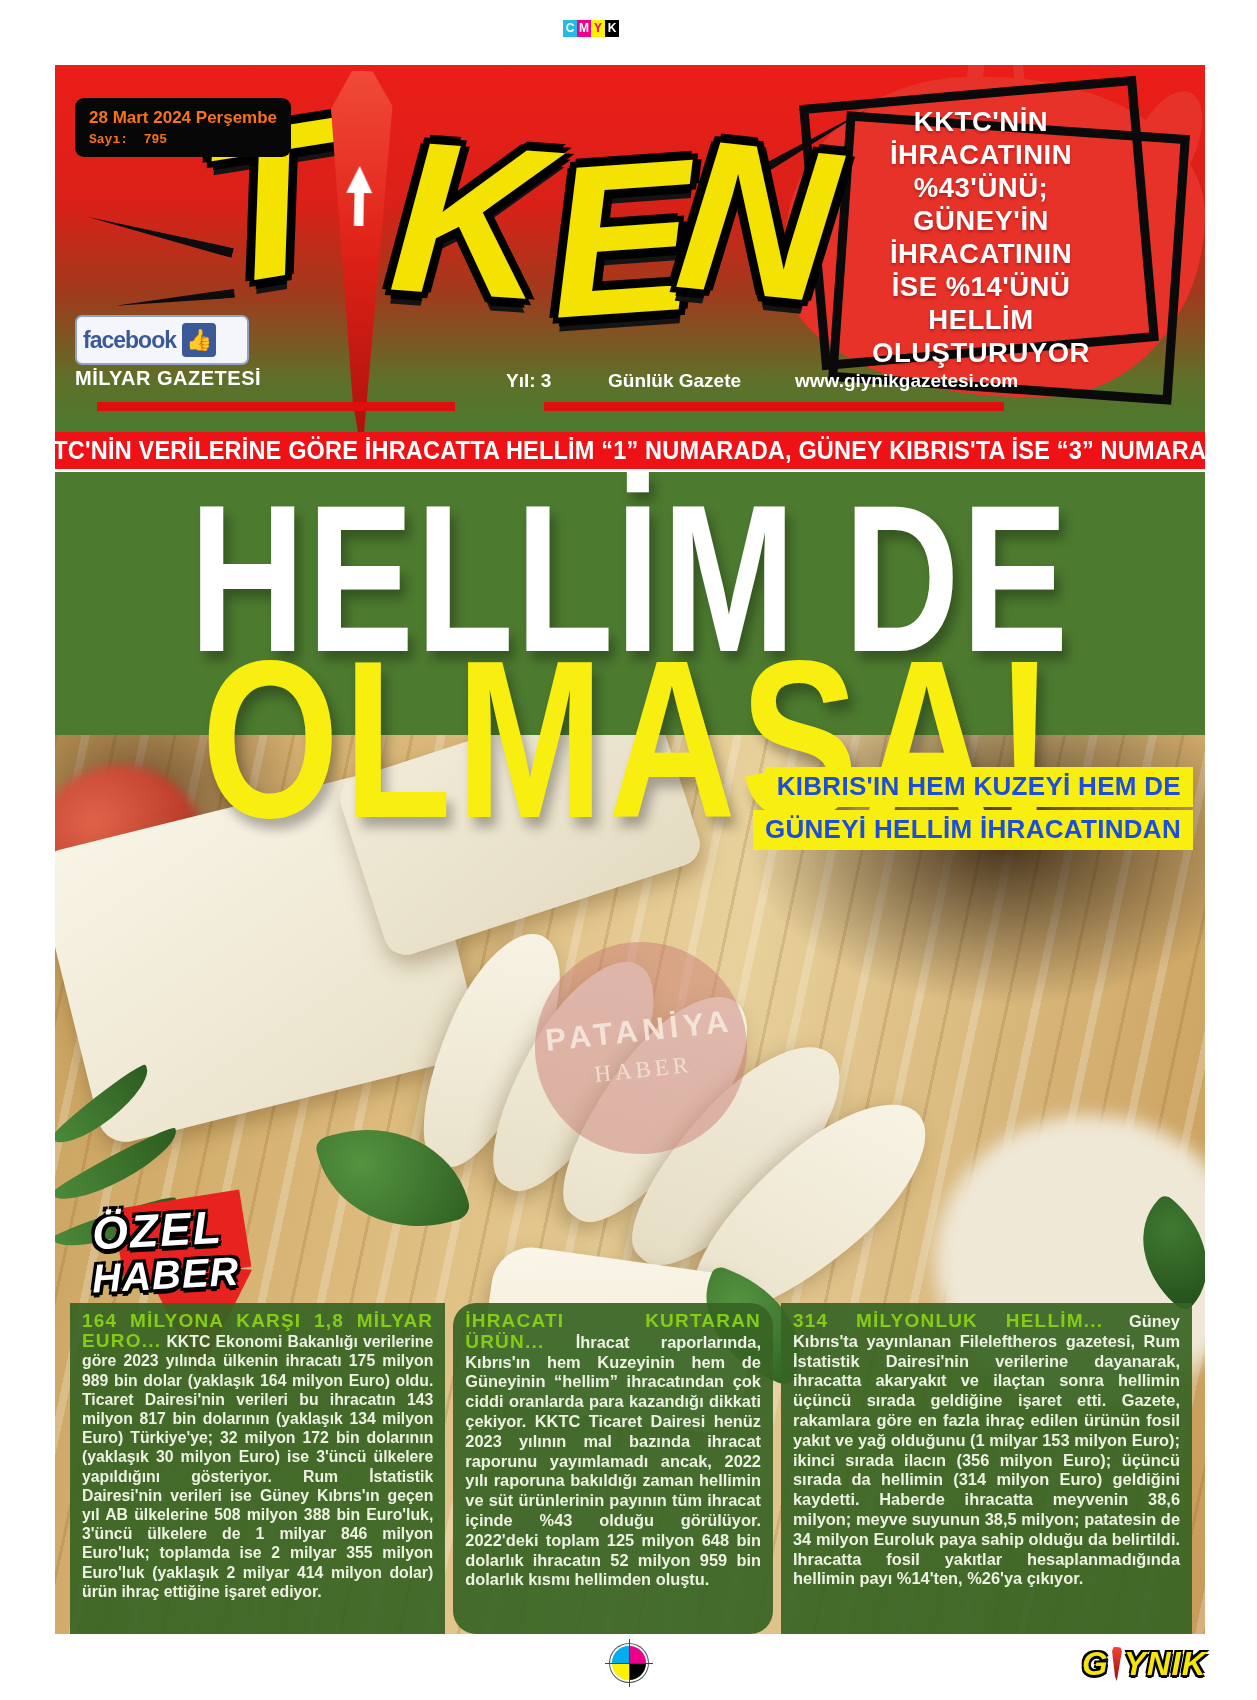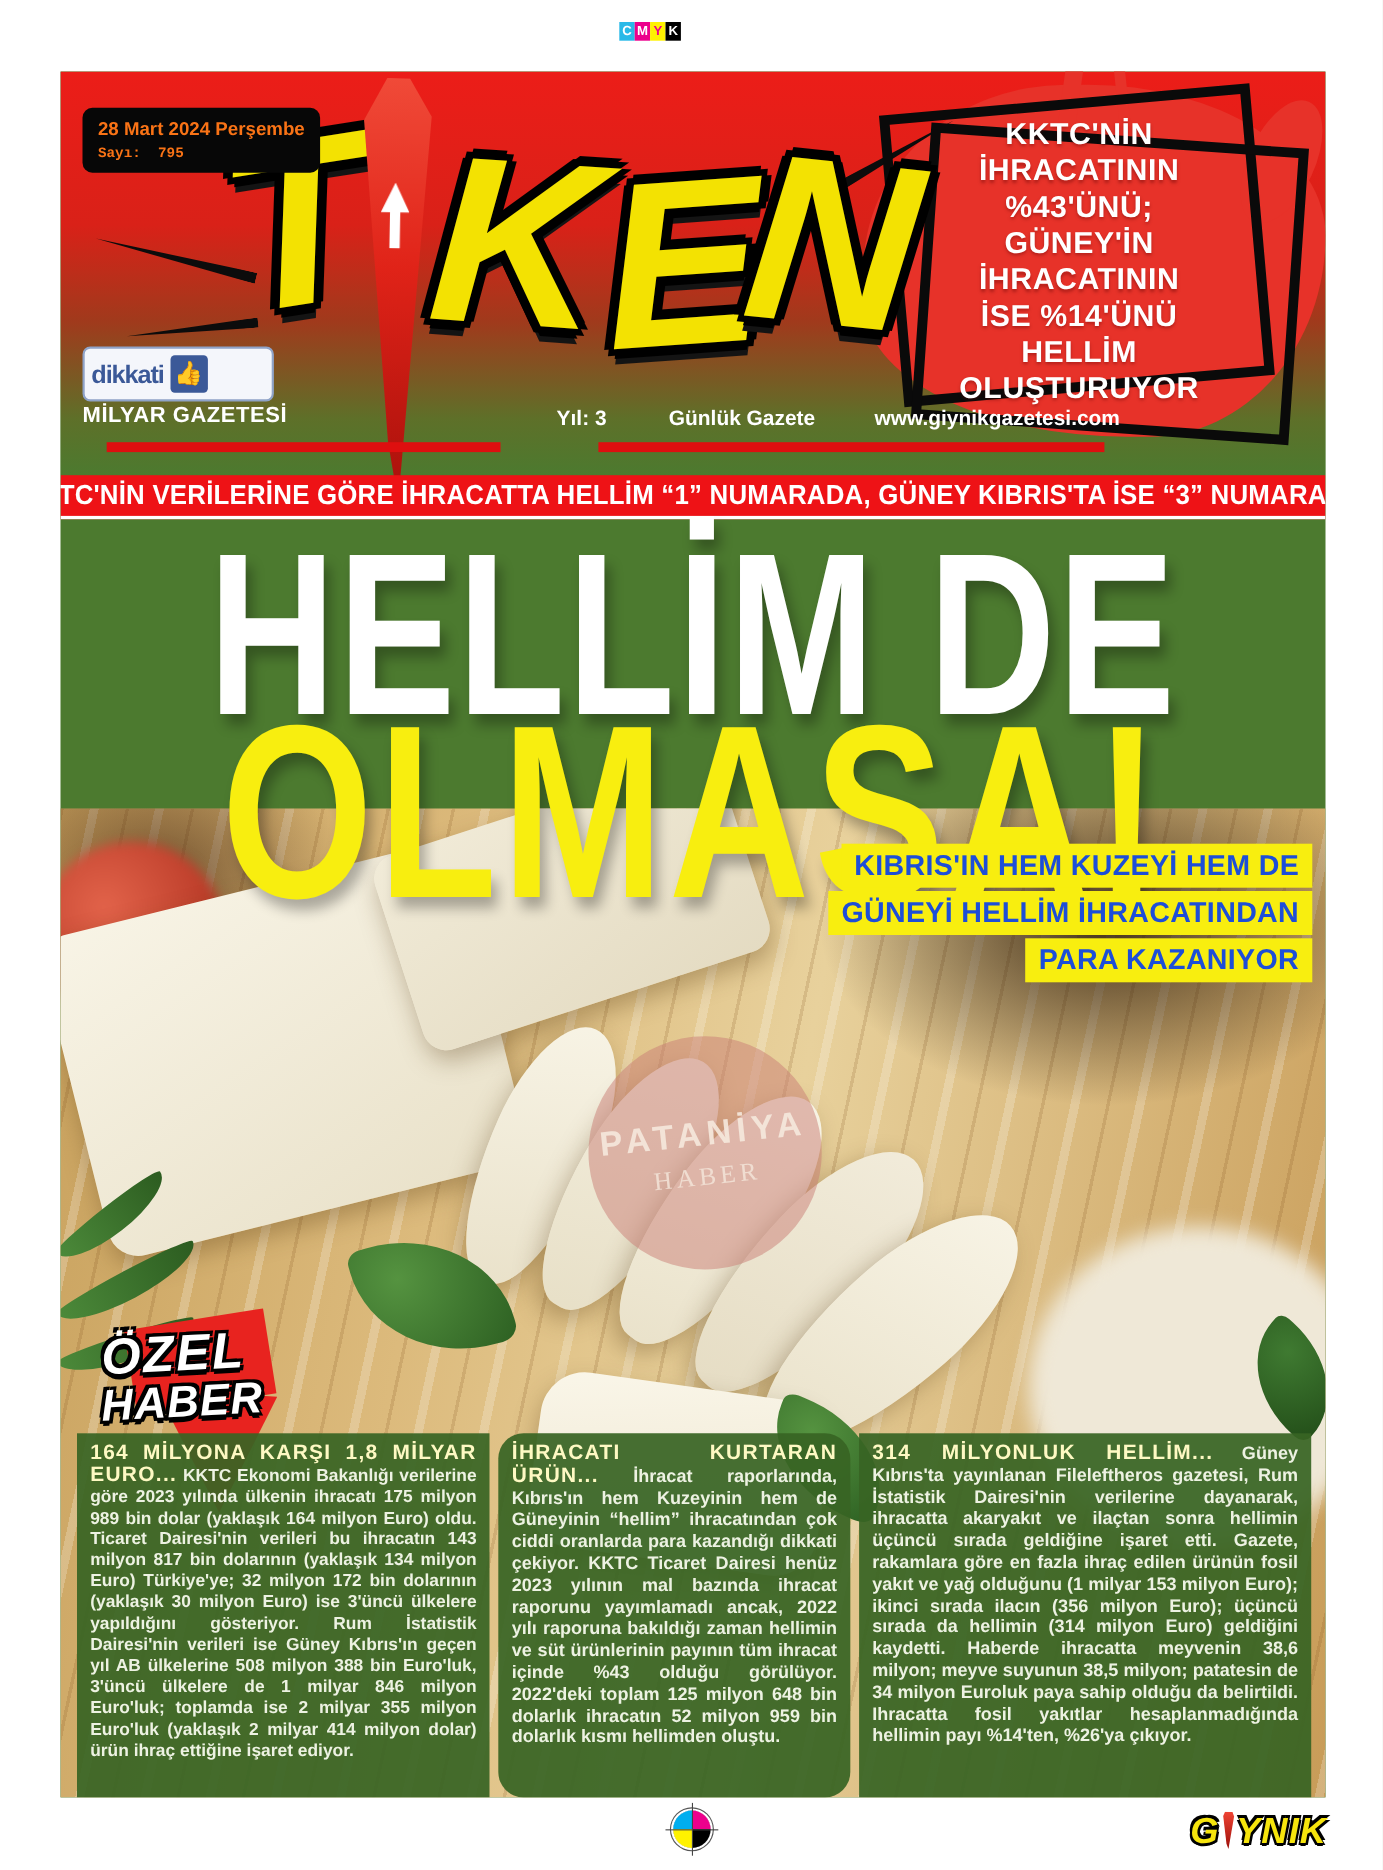--- a/index.html
+++ b/index.html
@@ -120,21 +120,21 @@
   .oz2{left:12px;top:58px;font-size:40px;letter-spacing:1px;}
 
   
   .columns{position:absolute;left:15px;top:1238px;width:1122px;height:331px;display:flex;gap:8px;z-index:7;}
   .article{background:rgba(56,100,36,.93);padding:8px 12px 10px;overflow:hidden;box-sizing:border-box;}
   .a1{width:378px;}
   .a2{width:322px;border-radius:23px;}
   .a3{width:414px;}
   .article p{margin:0;text-align:justify;color:#edf2e2;font-size:16.4px;line-height:19.8px;font-weight:bold;}
   .a1 p{font-size:15.8px;line-height:19.2px;}
-  .lead{color:#fef9c3;font-size:19px;letter-spacing:1.2px;}
+  .lead{color:#84cc16;font-size:19px;letter-spacing:1.2px;}
 
   
   .regmark{position:absolute;left:612px;top:1646px;width:34px;height:34px;border-radius:50%;
      background:conic-gradient(#ec008c 0 25%,#000 25% 50%,#fff200 50% 75%,#00aeef 75% 100%);
      box-shadow:0 0 0 2px #fff,0 0 0 3px #555;}
   .regmark:before{content:"";position:absolute;left:50%;top:-7px;width:1px;height:48px;background:#444;}
   .regmark:after{content:"";position:absolute;top:50%;left:-7px;height:1px;width:48px;background:#444;}
   .giynik{position:absolute;left:1082px;top:1645px;display:flex;align-items:center;z-index:2;}
   .giynik .gl{font-size:33px;font-weight:bold;font-style:italic;color:#f6e40d;letter-spacing:1px;
      text-shadow:-2px -2px 0 #000,2px -2px 0 #000,-2px 2px 0 #000,2px 2px 0 #000,0 3px 0 #000;}
@@ -169,21 +169,21 @@
         <span class="lt l-t">T</span>
         <span class="chili">
             <span class="arrow"></span>
           </span>
         <span class="lt l-k">K</span>
         <span class="lt l-e">E</span>
         <span class="lt l-n">N</span>
       </div>
 
       <div class="fb-badge">
-        <span class="fb-word">dikkati</span>
+        <span class="fb-word">facebook</span>
         <span class="fb-thumb">👍</span>
       </div>
       <div class="fb-name">MİLYAR GAZETESİ</div>
 
       <div class="redbar bar1"></div>
       <div class="redbar bar2"></div>
 
       <div class="info inf-year">Yıl: 3</div>
       <div class="info inf-freq">Günlük Gazete</div>
       <div class="info inf-site">www.giynikgazetesi.com</div>
@@ -235,21 +235,20 @@
       <div class="sprig sp3"></div>
       <div class="wm">
         <span class="w1">PATANİYA</span>
         <span class="w2">HABER</span>
       </div>
     </div>
 
     <div class="deck">
       <div>KIBRIS'IN HEM KUZEYİ HEM DE</div>
       <div>GÜNEYİ HELLİM İHRACATINDAN</div>
-      <div>PARA KAZANIYOR</div>
     </div>
 
     <div class="ozel">
       <div class="oz-quad"></div>
       <div class="oz-tri"></div>
       <div class="oz-t oz1">ÖZEL</div>
       <div class="oz-t oz2">HABER</div>
     </div>
 
     <div class="columns">

